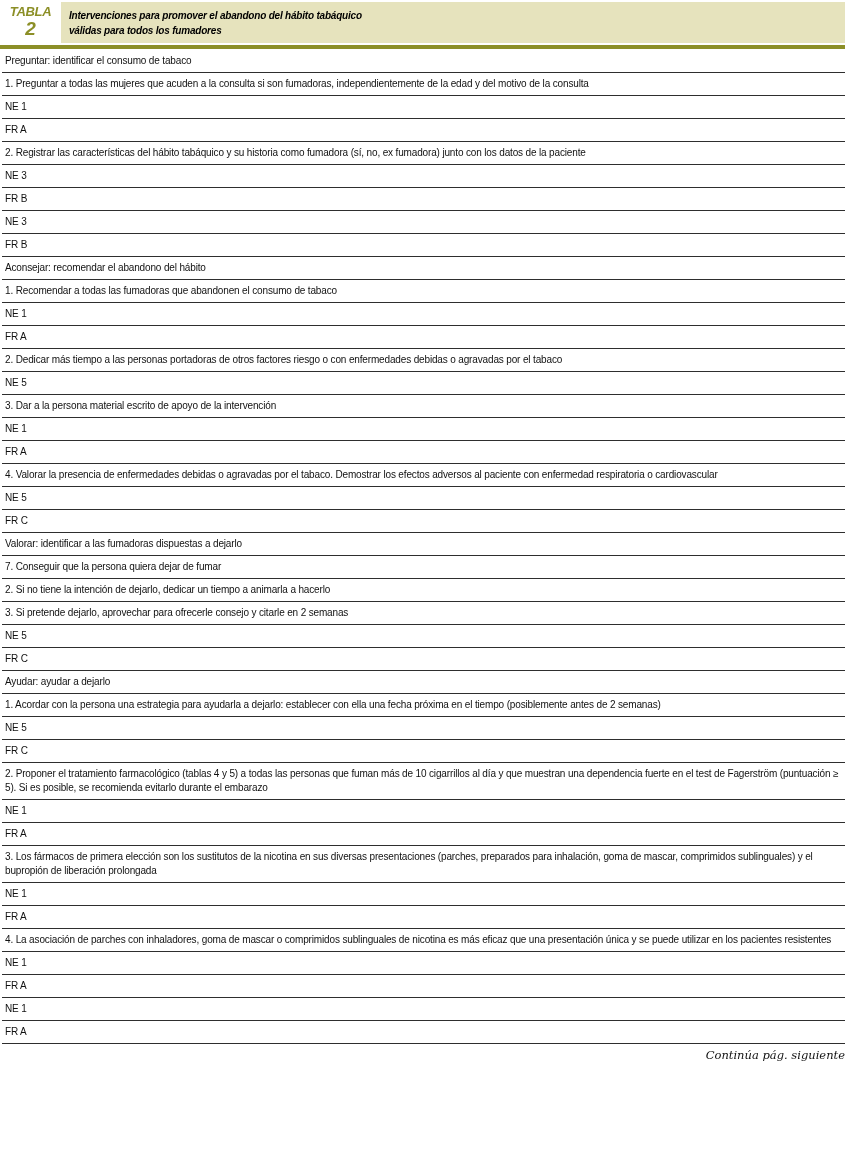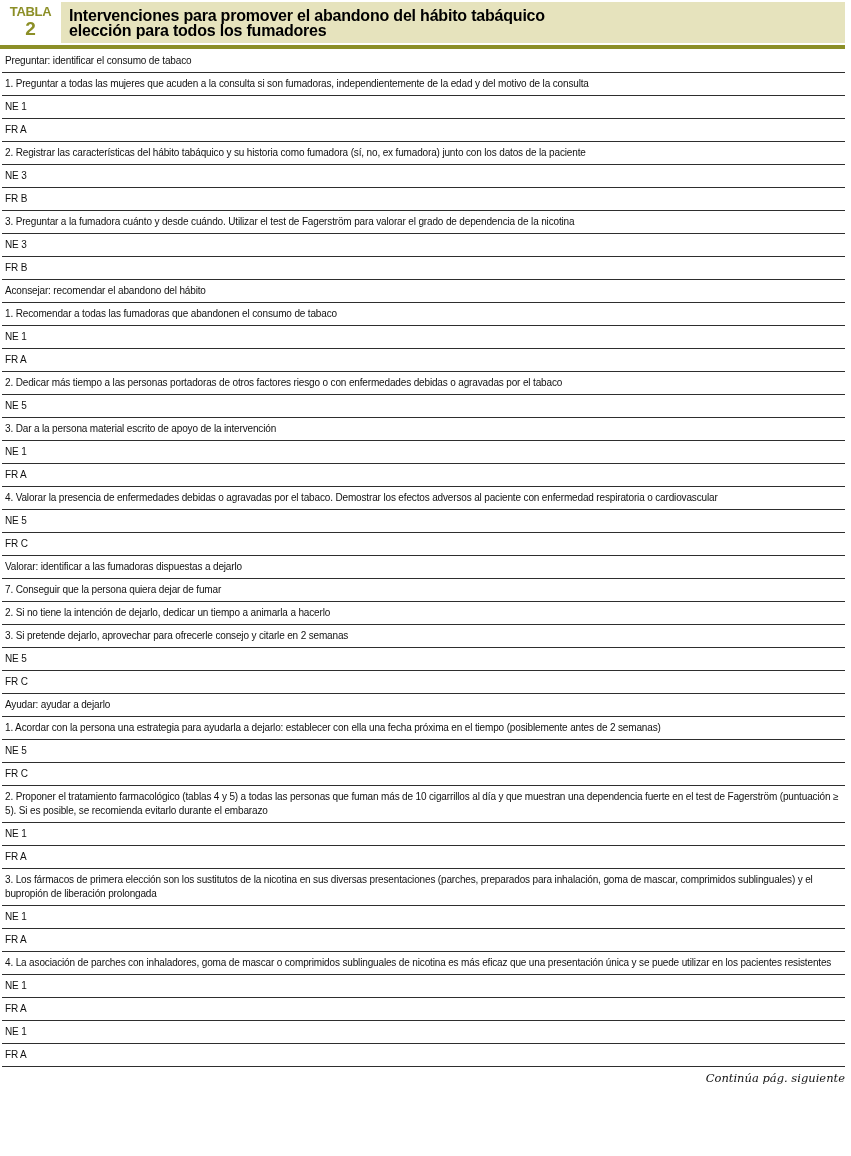--- a/index.html
+++ b/index.html
@@ -15,20 +15,21 @@
     font-family: "Liberation Sans", sans-serif;
     color: #111111;
     overflow: hidden;
     box-sizing: border-box;
   }
   
   .header {
     display: flex;
     align-items: stretch;
     margin: 2px 6px 0 0;
+    font-style: italic;
   }
   .label-block {
     width: 61px;
     background: #ffffff;
     text-align: center;
     padding-top: 3px;
     flex: 0 0 auto;
   }
   .table-label {
     font-weight: bold;
@@ -43,21 +44,21 @@
     color: #8c8f27;
     line-height: 20px;
   }
   .title-band {
     flex: 1 1 auto;
     background: #e6e3bd;
     padding: 6px 10px 5px 8px;
   }
   .title-line {
     font-weight: bold;
-    font-size: 16px;
+    font-size: 10px;
     line-height: 15px;
     letter-spacing: -0.2px;
     color: #000000;
   }
   .olive-bar {
     height: 4px;
     background: #8c8f27;
     margin: 2px 6px 0 0;
   }
   
@@ -87,35 +88,34 @@
 
 <div class="page">
 
   <header class="header">
     <div class="label-block">
       <div class="table-label">TABLA</div>
       <div class="table-number">2</div>
     </div>
     <div class="title-band">
       <div class="title-line">Intervenciones para promover el abandono del hábito tabáquico</div>
-      <div class="title-line">elección para todos los fumadores</div>
+      <div class="title-line">válidas para todos los fumadores</div>
     </div>
   </header>
 
   <div class="olive-bar"></div>
 
   <div class="rows" id="rows-container">
       <div class="row">Preguntar: identificar el consumo de tabaco</div>
       <div class="row">1. Preguntar a todas las mujeres que acuden a la consulta si son fumadoras, independientemente de la edad y del motivo de la consulta</div>
       <div class="row">NE 1</div>
       <div class="row">FR A</div>
       <div class="row">2. Registrar las características del hábito tabáquico y su historia como fumadora (sí, no, ex fumadora) junto con los datos de la paciente</div>
       <div class="row">NE 3</div>
       <div class="row">FR B</div>
-      <div class="row">3. Preguntar a la fumadora cuánto y desde cuándo. Utilizar el test de Fagerström para valorar el grado de dependencia de la nicotina</div>
       <div class="row">NE 3</div>
       <div class="row">FR B</div>
       <div class="row">Aconsejar: recomendar el abandono del hábito</div>
       <div class="row">1. Recomendar a todas las fumadoras que abandonen el consumo de tabaco</div>
       <div class="row">NE 1</div>
       <div class="row">FR A</div>
       <div class="row">2. Dedicar más tiempo a las personas portadoras de otros factores riesgo o con enfermedades debidas o agravadas por el tabaco</div>
       <div class="row">NE 5</div>
       <div class="row">3. Dar a la persona material escrito de apoyo de la intervención</div>
       <div class="row">NE 1</div>

